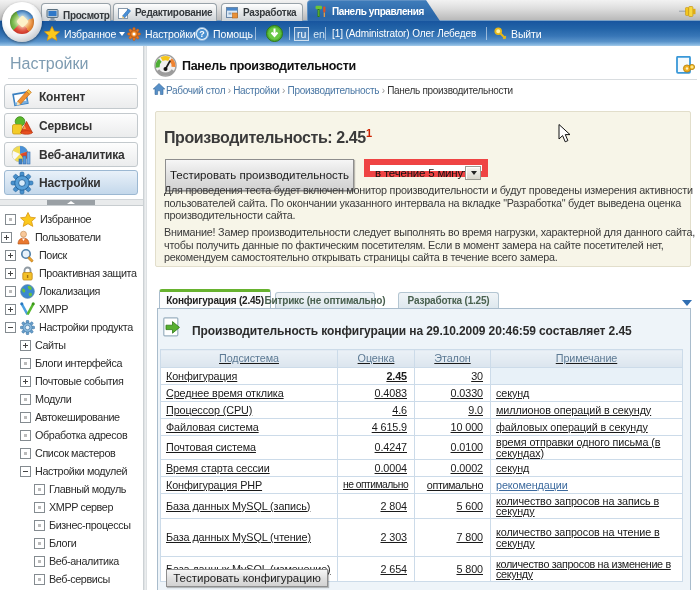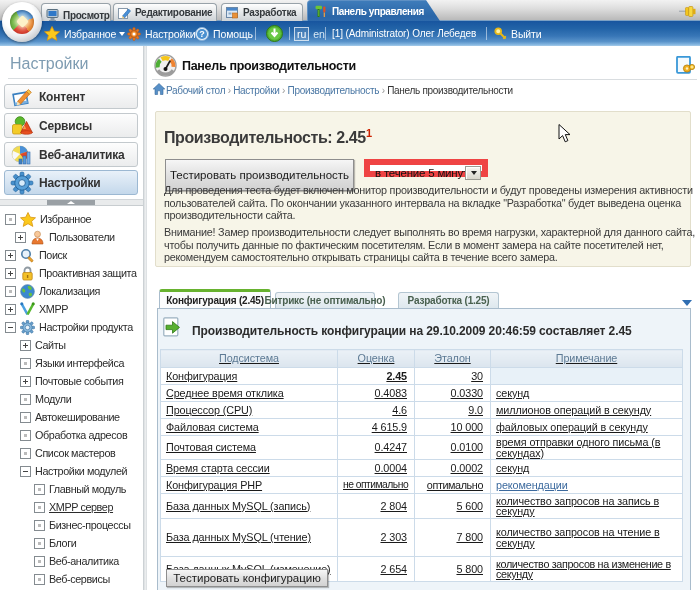--- a/index.html
+++ b/index.html
@@ -170,21 +170,21 @@
 
 <div class="ti" style="left:5px;top:210px;">
     <span class="tog">
       <i class="d"></i>
     </span>
     <svg style="margin-left:4px;" width="16" height="15" viewBox="0 0 16 15">
       <polygon points="8,0.5 10.3,5.2 15.5,5.8 11.6,9.3 12.8,14.4 8,11.7 3.2,14.4 4.4,9.3 0.5,5.8 5.7,5.2" fill="#fbc81c" stroke="#d89610" stroke-width="0.8"></polygon>
     </svg>
     <span class="txt">Избранное</span>
   </div>
-<div class="ti" style="left:15px;top:228px;">
+<div class="ti" style="left:1px;top:228px;">
     <span class="tog">
       <i class="h"></i>
       <i class="v"></i>
     </span>
     <svg style="margin-left:4px;" width="15" height="15" viewBox="0 0 15 15">
       <circle cx="7.5" cy="4.2" r="3" fill="#f8c89a" stroke="#c08850" stroke-width="0.6"></circle>
       <path d="M2 14 C2 9.5 5 8 7.5 8 C10 8 13 9.5 13 14 Z" fill="#e87830" stroke="#b05010" stroke-width="0.6"></path>
       <path d="M6 8.5 L7.5 11 L9 8.5" fill="#fff"></path>
     </svg>
     <span class="txt">Пользователи</span>
@@ -258,21 +258,21 @@
     <span class="tog">
       <i class="h"></i>
       <i class="v"></i>
     </span>
     <span class="txt">Сайты</span>
   </div>
 <div class="ti" style="left:20px;top:354px;">
     <span class="tog">
       <i class="d"></i>
     </span>
-    <span class="txt">Языки интерфейса</span>
+    <span class="txt">Блоги интерфейса</span>
   </div>
 <div class="ti" style="left:20px;top:372px;">
     <span class="tog">
       <i class="h"></i>
       <i class="v"></i>
     </span>
     <span class="txt">Почтовые события</span>
   </div>
 <div class="ti" style="left:20px;top:390px;">
     <span class="tog">
@@ -303,21 +303,21 @@
       <i class="h"></i>
     </span>
     <span class="txt">Настройки модулей</span>
   </div>
 <div class="ti" style="left:34px;top:480px;">
     <span class="tog">
       <i class="d"></i>
     </span>
     <span class="txt">Главный модуль</span>
   </div>
-<div class="ti" style="left:34px;top:498px;text-decoration:underline;">
+<div class="ti" style="left:34px;top:498px;">
     <span class="tog">
       <i class="d"></i>
     </span>
     <span class="txt">XMPP сервер</span>
   </div>
 <div class="ti" style="left:34px;top:516px;">
     <span class="tog">
       <i class="d"></i>
     </span>
     <span class="txt">Бизнес-процессы</span>

